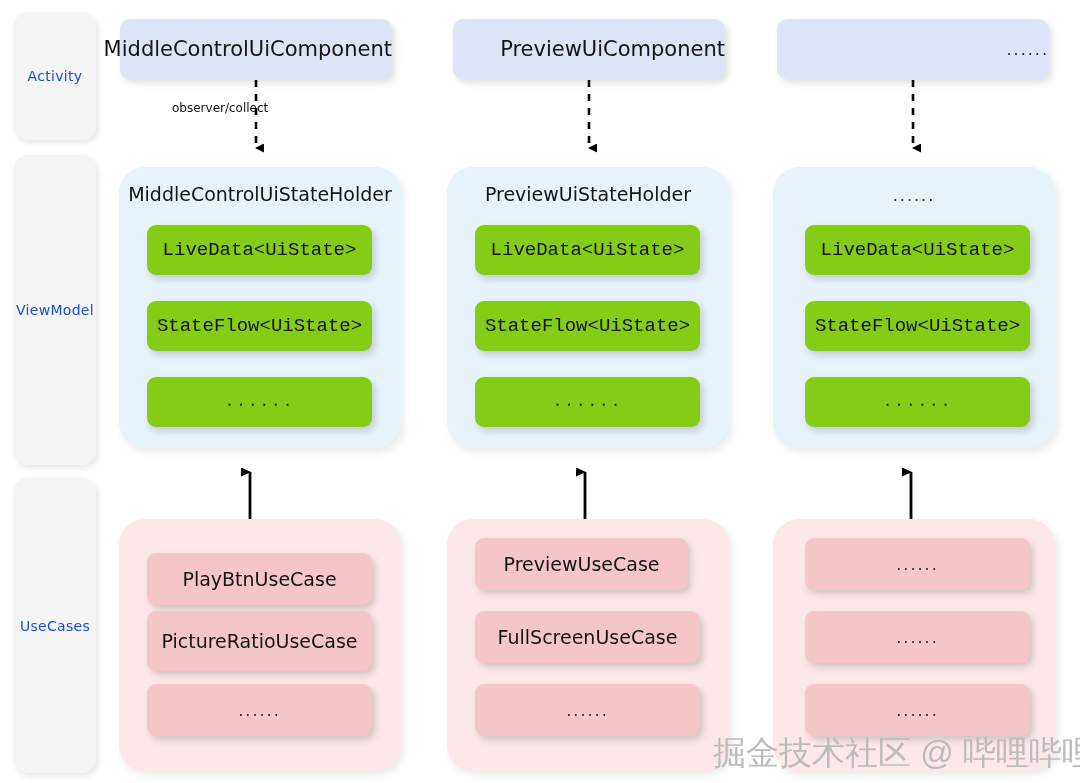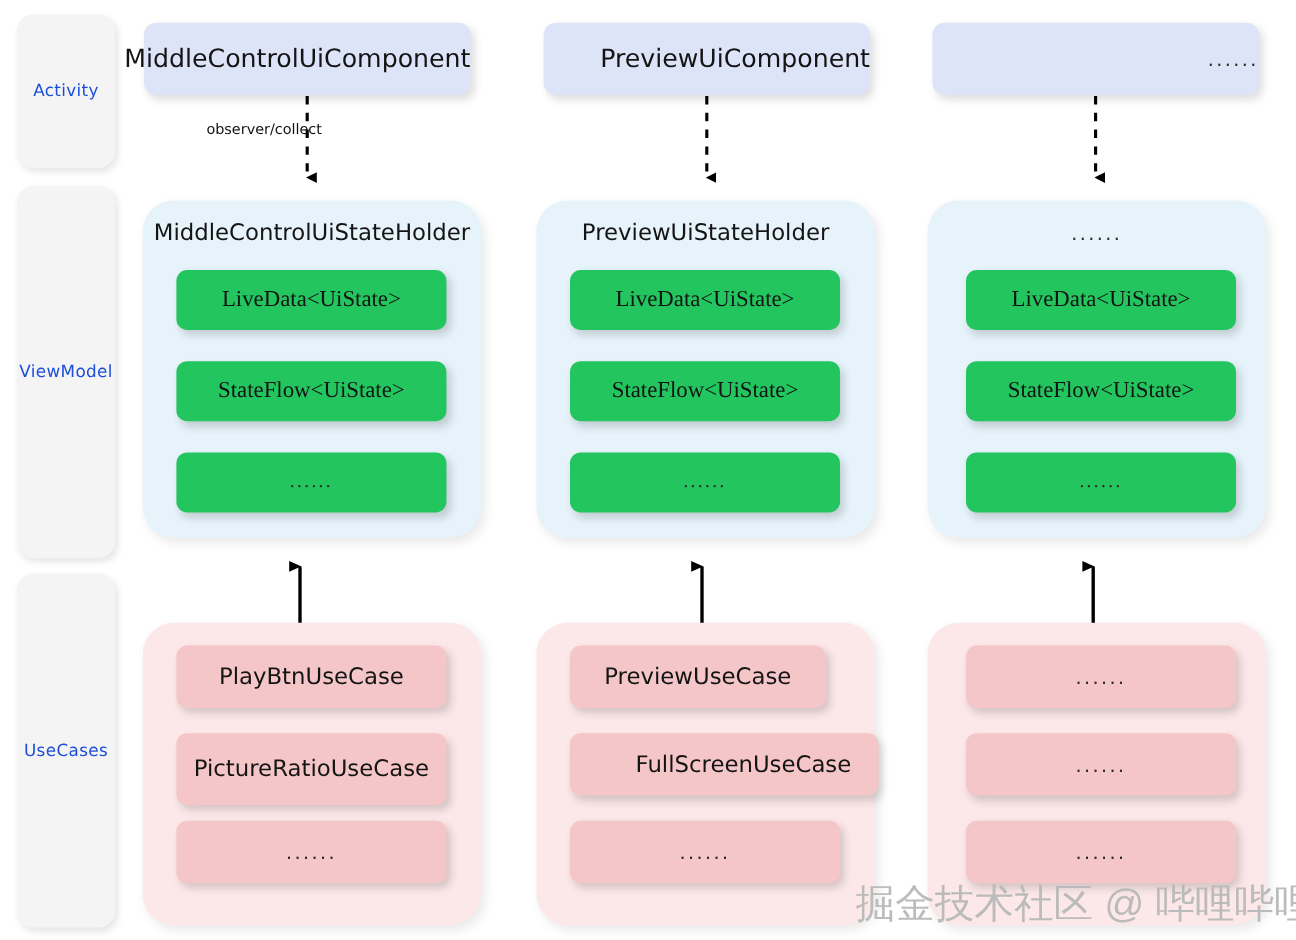--- a/index.html
+++ b/index.html
@@ -59,29 +59,29 @@
     left: 0;
     right: 0;
     top: 16px;
     text-align: center;
     color: #141414;
     font-size: 19px;
     font-family: "DejaVu Sans", sans-serif;
   }
   .vm-item {
     position: absolute;
-    background: #22c55e;
+    background: #84cc16;
     border-radius: 9px;
     box-shadow: 3px 4px 7px rgba(0,0,0,0.16);
     display: flex;
     align-items: center;
     justify-content: center;
     color: #141414;
     font-size: 19px;
-    font-family: Liberation Serif, serif;
+    font-family: Liberation Mono, monospace;
   }
 
   
   .uc-group {
     position: absolute;
     background: #fce8e9;
     border-radius: 26px;
     box-shadow: 3px 4px 9px rgba(0,0,0,0.09);
   }
   .uc-item {
@@ -192,21 +192,21 @@
     </div>
     <div class="vm-item" style="left:28px; top:134px; width:225px; height:50px;">
       <span>StateFlow&lt;UiState&gt;</span>
     </div>
     <div class="vm-item" style="left:28px; top:210px; width:225px; height:50px;">
       <span class="ellipsis-txt">......</span>
     </div>
   </div>
 
   <div class="uc-group" style="left:119px; top:519px; width:282px; height:252px;">
-    <div class="uc-item" style="left:28px; top:19px; width:225px; height:52px;justify-content:center;">
+    <div class="uc-item" style="left:28px; top:34px; width:225px; height:52px;justify-content:center;">
       <span>PlayBtnUseCase</span>
     </div>
     <div class="uc-item" style="left:28px; top:92px; width:225px; height:60px;">
       <span>PictureRatioUseCase</span>
     </div>
     <div class="uc-item" style="left:28px; top:165px; width:225px; height:52px;">
       <span class="ellipsis-txt">......</span>
     </div>
   </div>
 
@@ -224,21 +224,21 @@
     </div>
     <div class="vm-item" style="left:28px; top:210px; width:225px; height:50px;">
       <span class="ellipsis-txt">......</span>
     </div>
   </div>
 
   <div class="uc-group" style="left:447px; top:519px; width:282px; height:252px;">
     <div class="uc-item" style="left:28px; top:19px; width:213px; height:52px;">
       <span>PreviewUseCase</span>
     </div>
-    <div class="uc-item" style="left:28px; top:92px; width:225px; height:52px;padding-left:32px;">
+    <div class="uc-item" style="left:28px; top:92px; width:225px; height:52px;">
       <span>FullScreenUseCase</span>
     </div>
     <div class="uc-item" style="left:28px; top:165px; width:225px; height:52px;">
       <span class="ellipsis-txt">......</span>
     </div>
   </div>
 
   <div class="top-card" style="left:777px; top:19px; width:272px; height:60px;">
     <span class="ellipsis-txt">......</span>
   </div>

